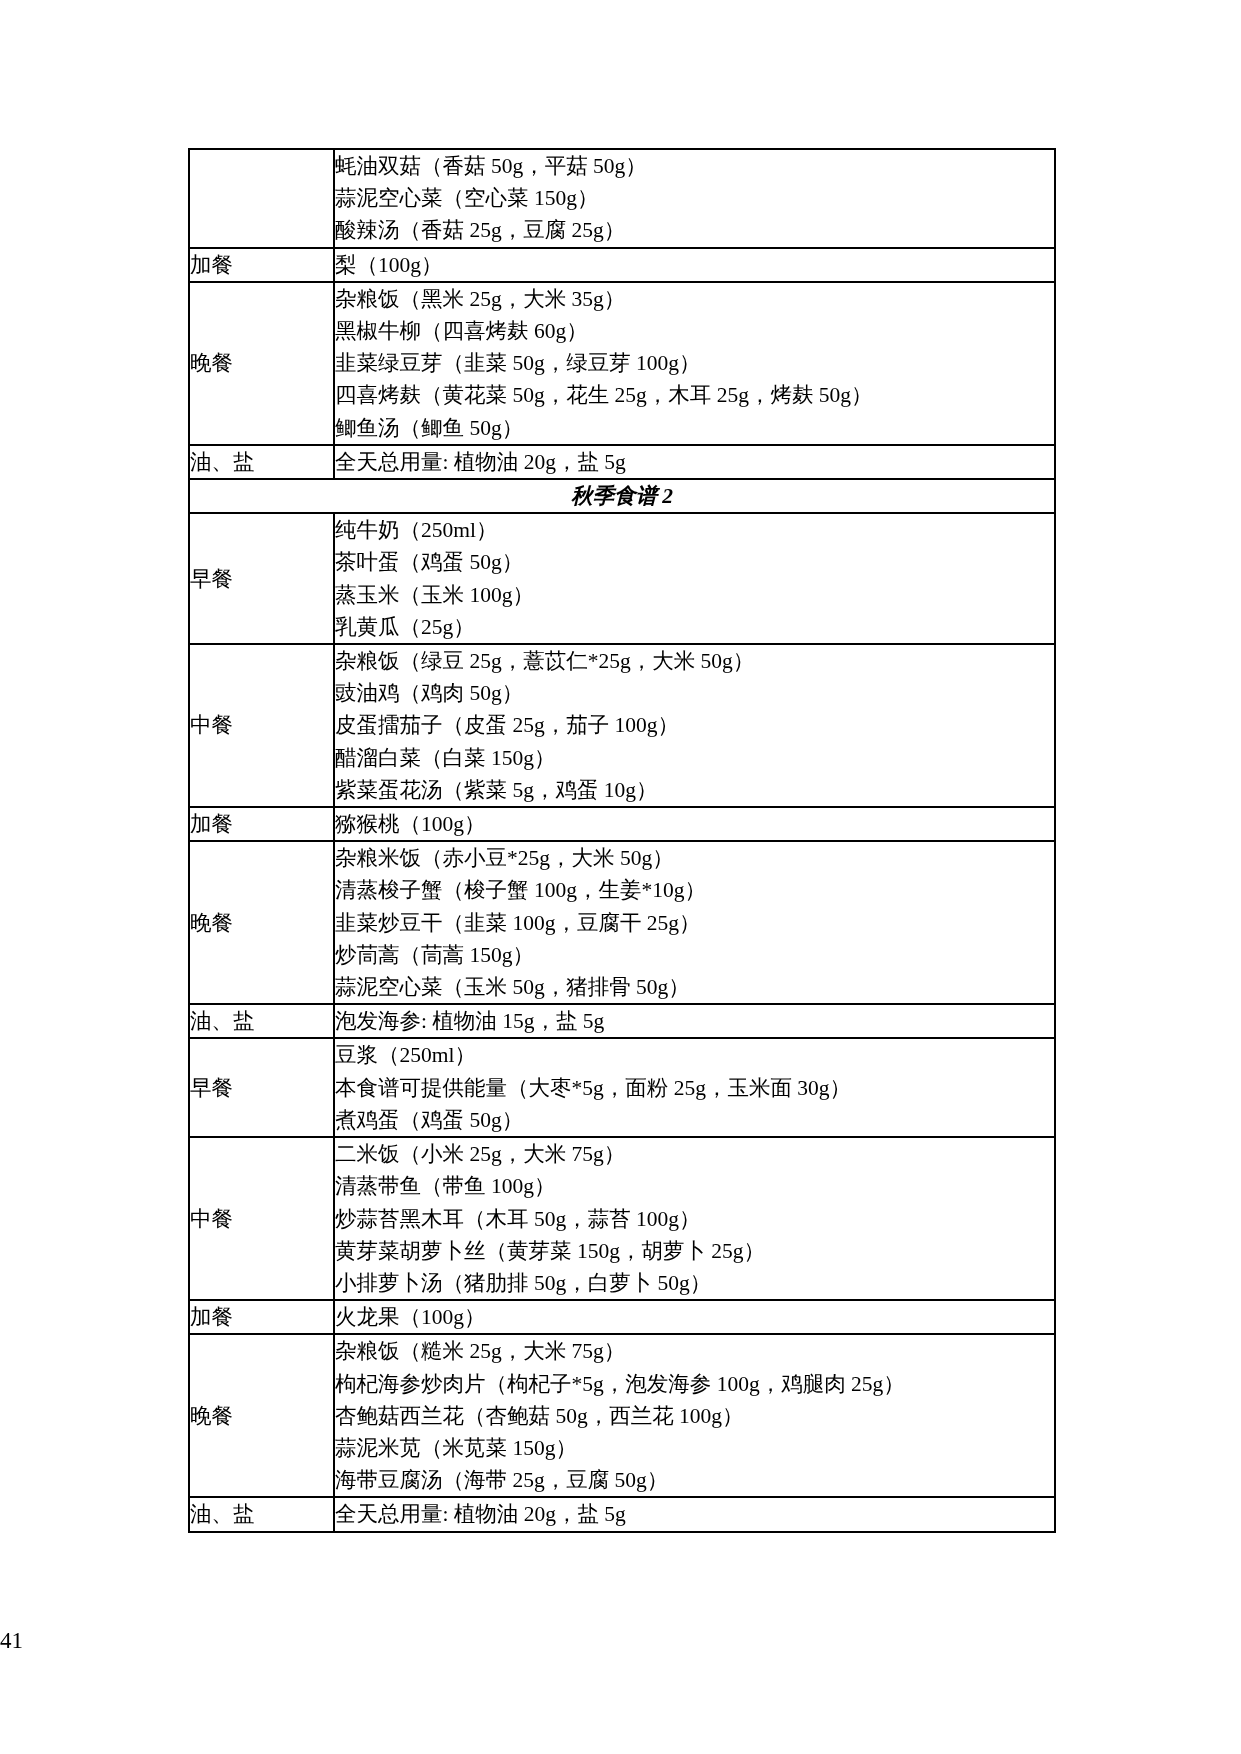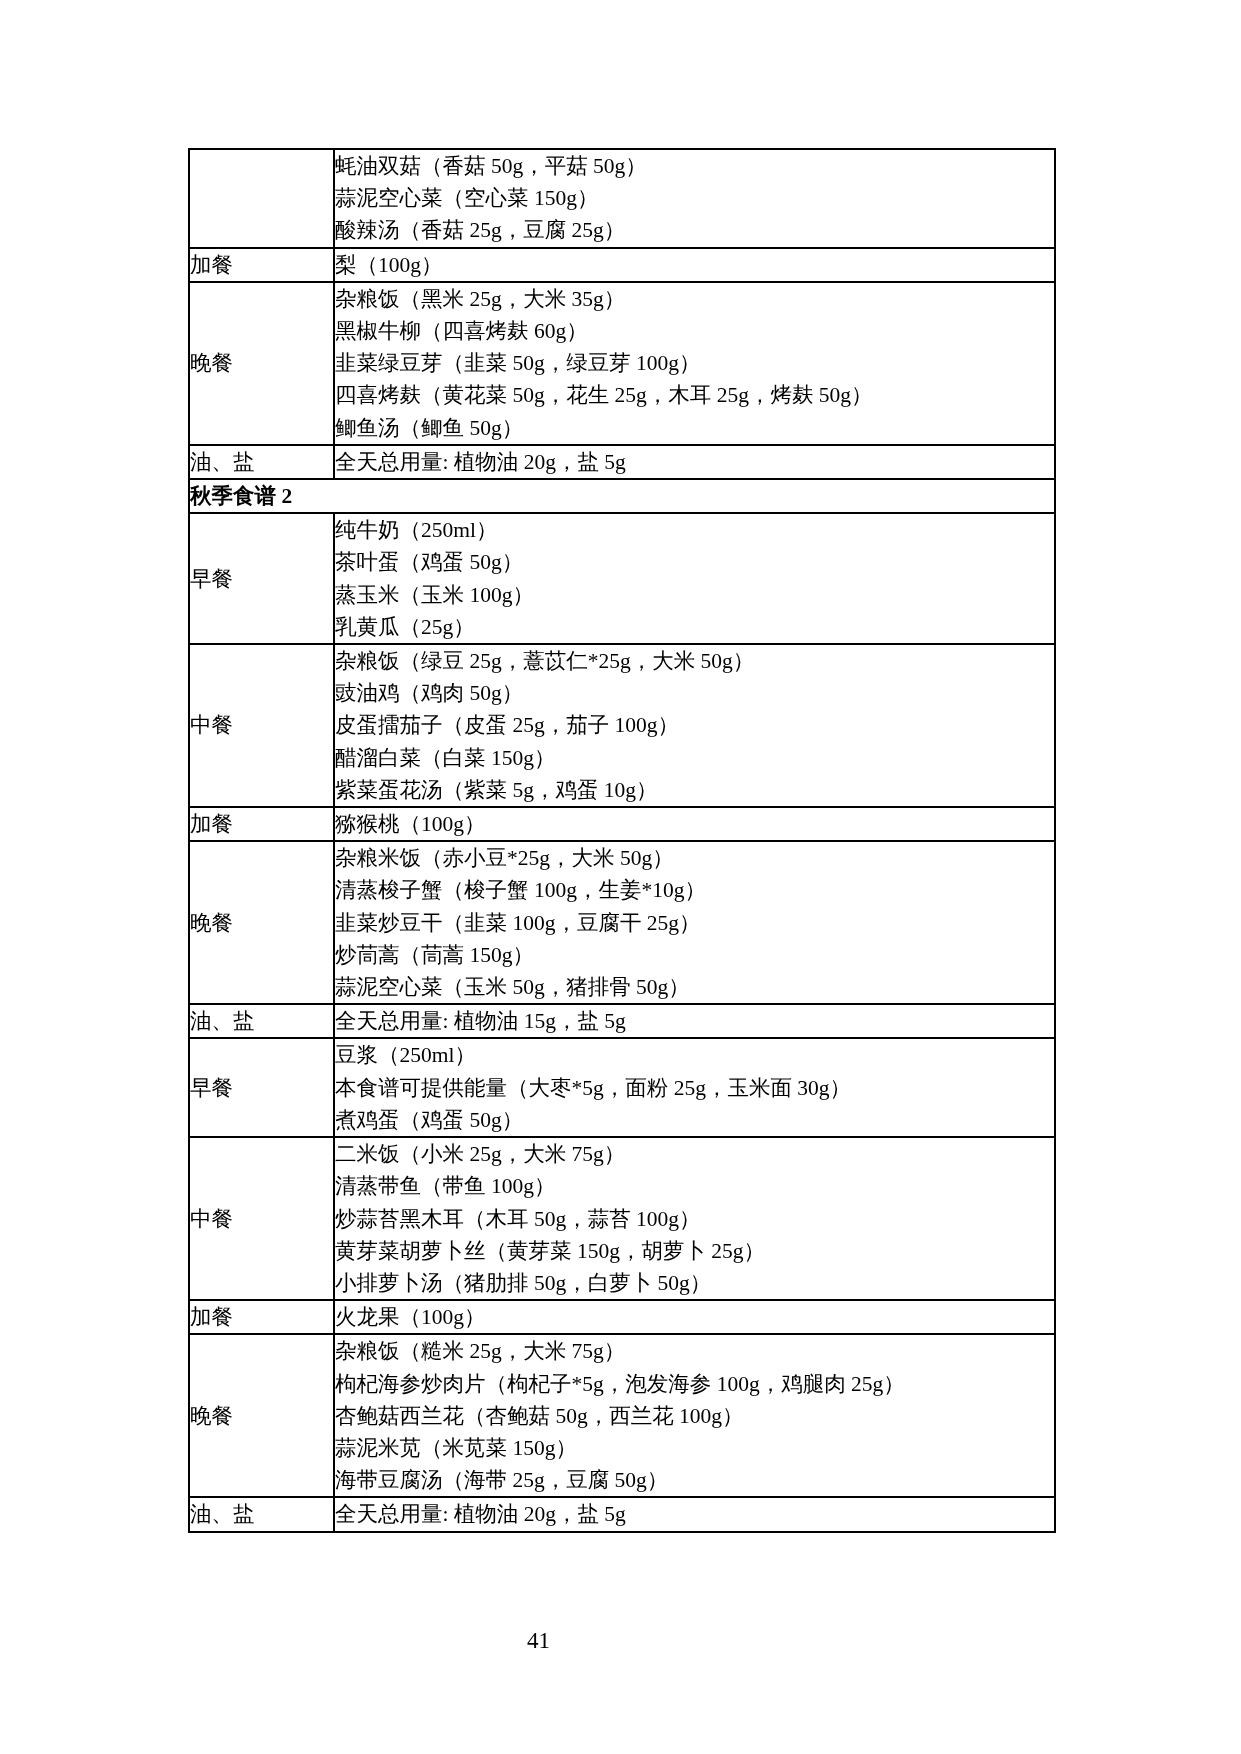--- a/index.html
+++ b/index.html
@@ -40,33 +40,34 @@
   .dish-cell {
     padding-left: 14px;
     padding-right: 4px;
     text-align: left;
   }
   .dish-line {
     margin: 0;
     white-space: nowrap;
   }
   .header-cell {
-    text-align: left;
+    text-align: center;
     font-weight: bold;
+    font-style: italic;
   }
   .note-cell {
     padding-left: 6px;
     white-space: nowrap;
   }
   .page-number {
     position: absolute;
     top: 1627px;
-    left: 12px;
+    left: 0;
     width: 1053px;
-    text-align: center;
+    text-align: left;
     font-size: 23px;
     line-height: 28px;
   }
 </style>
 </head>
 <body>
 
 <div class="page">
   <table class="menu-table">
     <colgroup>
@@ -147,21 +148,21 @@
             <div class="dish-line">清蒸梭子蟹（梭子蟹 100g，生姜*10g）</div>
             <div class="dish-line">韭菜炒豆干（韭菜 100g，豆腐干 25g）</div>
             <div class="dish-line">炒茼蒿（茼蒿 150g）</div>
             <div class="dish-line">蒜泥空心菜（玉米 50g，猪排骨 50g）</div>
           </td>
   </tr>
 
   <tr>
     <td class="meal-cell">油、盐</td>
     <td class="dish-cell">
-            <div class="dish-line">全天总用量: 植物油 15g，盐 5g</div>
+            <div class="dish-line">泡发海参: 植物油 15g，盐 5g</div>
           </td>
   </tr>
 
 
   <tr>
     <td class="meal-cell">早餐</td>
     <td class="dish-cell">
             <div class="dish-line">豆浆（250ml）</div>
             <div class="dish-line">本食谱可提供能量（大枣*5g，面粉 25g，玉米面 30g）</div>
             <div class="dish-line">煮鸡蛋（鸡蛋 50g）</div>

